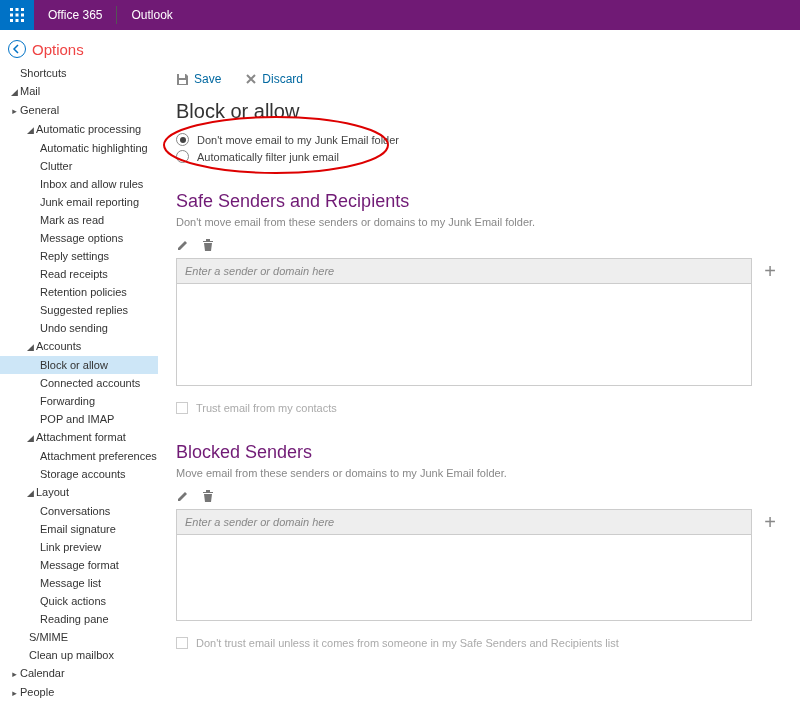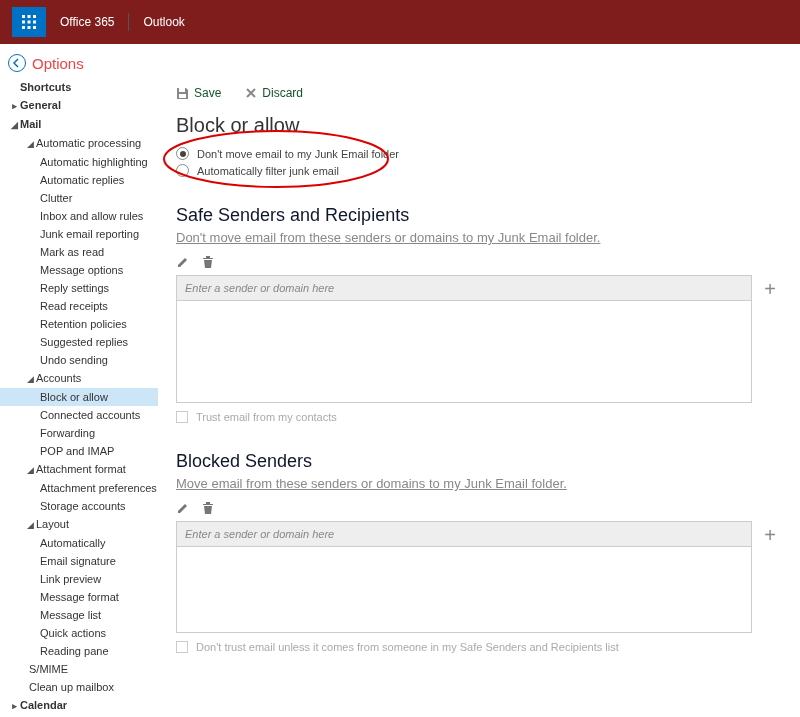--- a/index.html
+++ b/index.html
@@ -8,26 +8,25 @@
     font-family: "Segoe UI", Arial, sans-serif;
     font-size: 12px;
     color: #333;
     background: #fff;
     width: 800px;
     height: 717px;
     overflow: hidden;
     position: relative;
   }
   .topbar {
-    background: #7f1d1d;
-    height: 44px;
+    background: #701a75;
+    height: 30px;
     display: flex;
     align-items: center;
     color: #fff;
-    padding-left: 12px;
   }
   .waffle {
     background: #0072c6;
     width: 34px;
     height: 30px;
     display: flex;
     align-items: center;
     justify-content: center;
   }
   .waffle svg { display: block; }
@@ -69,36 +68,36 @@
     padding: 2px 0 0 10px;
     font-size: 11px;
     color: #333;
     overflow-y: auto;
   }
   .s-item, .s-item-bold, .s-item-expand, .s-leaf {
     line-height: 18px;
     cursor: pointer;
     white-space: nowrap;
   }
-  .s-item-bold { font-weight: 700; }
+  .s-item-bold { font-weight: 400; }
   .caret { display:inline-block; width:9px; text-align:center; font-size:9px; color:#555; margin-right:1px;}
   .s-leaf { padding-left: 30px; }
   .s-sub { padding-left: 16px; }
   .s-leaf.selected { background: #cde6f7; margin-left:-10px; padding-left:40px; margin-right:0; }
   .main {
     flex: 1;
     padding: 10px 20px 10px 18px;
     overflow-y: auto;
     position: relative;
   }
   .toolbar {
     display: flex;
     gap: 24px;
     padding-bottom: 10px;
-    color: #14532d;
+    color: #0369a1;
     font-size: 12px;
   }
   .tool-btn { display:flex; align-items:center; gap:5px; cursor: default; }
   .tool-btn svg { display:block; }
   h1.page-title {
     font-weight: 300;
     font-size: 20px;
     color: #333;
     margin: 4px 0 10px 0;
   }
@@ -113,31 +112,30 @@
   .radio {
     width: 13px; height: 13px; border:1px solid #888; border-radius:50%;
     display:flex; align-items:center; justify-content:center;
   }
   .radio.checked::after {
     content:""; width:6px; height:6px; background:#444; border-radius:50%;
   }
   .section-title {
     font-weight: 300;
     font-size: 18px;
-    color: #0f172a;
+    color: #701a75;
     margin: 28px 0 4px 0;
   }
   .section-desc {
-    font-size: 13px;
+    font-size: 11px;
     color: #888;
     margin-bottom: 10px;
-    text-decoration: underline;
   }
   .icon-row { display:flex; gap:12px; margin: 6px 0; color:#767676;}
-  .entry-row { display:flex; align-items:flex-end; gap:8px; }
+  .entry-row { display:flex; align-items:center; gap:8px; }
   .entry-input {
     flex:1;
     border:1px solid #ccc;
     background:#eee;
     padding: 6px 8px;
     font-size: 11px;
     color:#888;
     font-style: italic;
   }
   .plus {
@@ -145,21 +143,21 @@
     color:#888; font-size:20px; cursor:pointer;
   }
   .listbox {
     border:1px solid #ccc;
     border-top:none;
     height:102px;
     margin-right:28px;
   }
   .check-row {
     display:flex; align-items:center; gap:8px;
-    font-size:11px; color:#aaa; margin-top:8px;
+    font-size:11px; color:#aaa; margin-top:16px;
   }
   .checkbox {
     width:12px; height:12px; border:1px solid #ccc;
   }
   .annot {
     position:absolute;
     pointer-events:none;
   }
 </style>
 </head>
@@ -191,26 +189,25 @@
     <svg width="10" height="10" viewBox="0 0 10 10">
         <path d="M6 1 L2 5 L6 9" stroke="#0072c6" stroke-width="1.5" fill="none"></path>
       </svg>
   </div>
   <div class="options-title">Options</div>
 </div>
 
 <div class="columns">
   <div class="sidebar">
     <div class="s-item-bold" style="padding-left:10px">Shortcuts</div>
+    <div class="s-item-bold"><span class="caret">◢</span><span>Mail</span></div>
     <div class="s-item-bold"><span class="caret">▸</span><span>General</span></div>
-    <div class="s-item-bold"><span class="caret">◢</span><span>Mail</span></div>
 
     <div class="s-item s-sub"><span class="caret">◢</span><span>Automatic processing</span></div>
     <div class="s-leaf">Automatic highlighting</div>
-    <div class="s-leaf">Automatic replies</div>
     <div class="s-leaf">Clutter</div>
     <div class="s-leaf">Inbox and allow rules</div>
     <div class="s-leaf">Junk email reporting</div>
     <div class="s-leaf">Mark as read</div>
     <div class="s-leaf">Message options</div>
     <div class="s-leaf">Reply settings</div>
     <div class="s-leaf">Read receipts</div>
     <div class="s-leaf">Retention policies</div>
     <div class="s-leaf">Suggested replies</div>
     <div class="s-leaf">Undo sending</div>
@@ -219,21 +216,21 @@
     <div class="s-leaf selected">Block or allow</div>
     <div class="s-leaf">Connected accounts</div>
     <div class="s-leaf">Forwarding</div>
     <div class="s-leaf">POP and IMAP</div>
 
     <div class="s-item s-sub"><span class="caret">◢</span><span>Attachment format</span></div>
     <div class="s-leaf">Attachment preferences</div>
     <div class="s-leaf">Storage accounts</div>
 
     <div class="s-item s-sub"><span class="caret">◢</span><span>Layout</span></div>
-    <div class="s-leaf">Automatically</div>
+    <div class="s-leaf">Conversations</div>
     <div class="s-leaf">Email signature</div>
     <div class="s-leaf">Link preview</div>
     <div class="s-leaf">Message format</div>
     <div class="s-leaf">Message list</div>
     <div class="s-leaf">Quick actions</div>
     <div class="s-leaf">Reading pane</div>
 
     <div class="s-item s-sub" style="padding-left:19px">S/MIME</div>
     <div class="s-item s-sub" style="padding-left:19px">Clean up mailbox</div>
 

